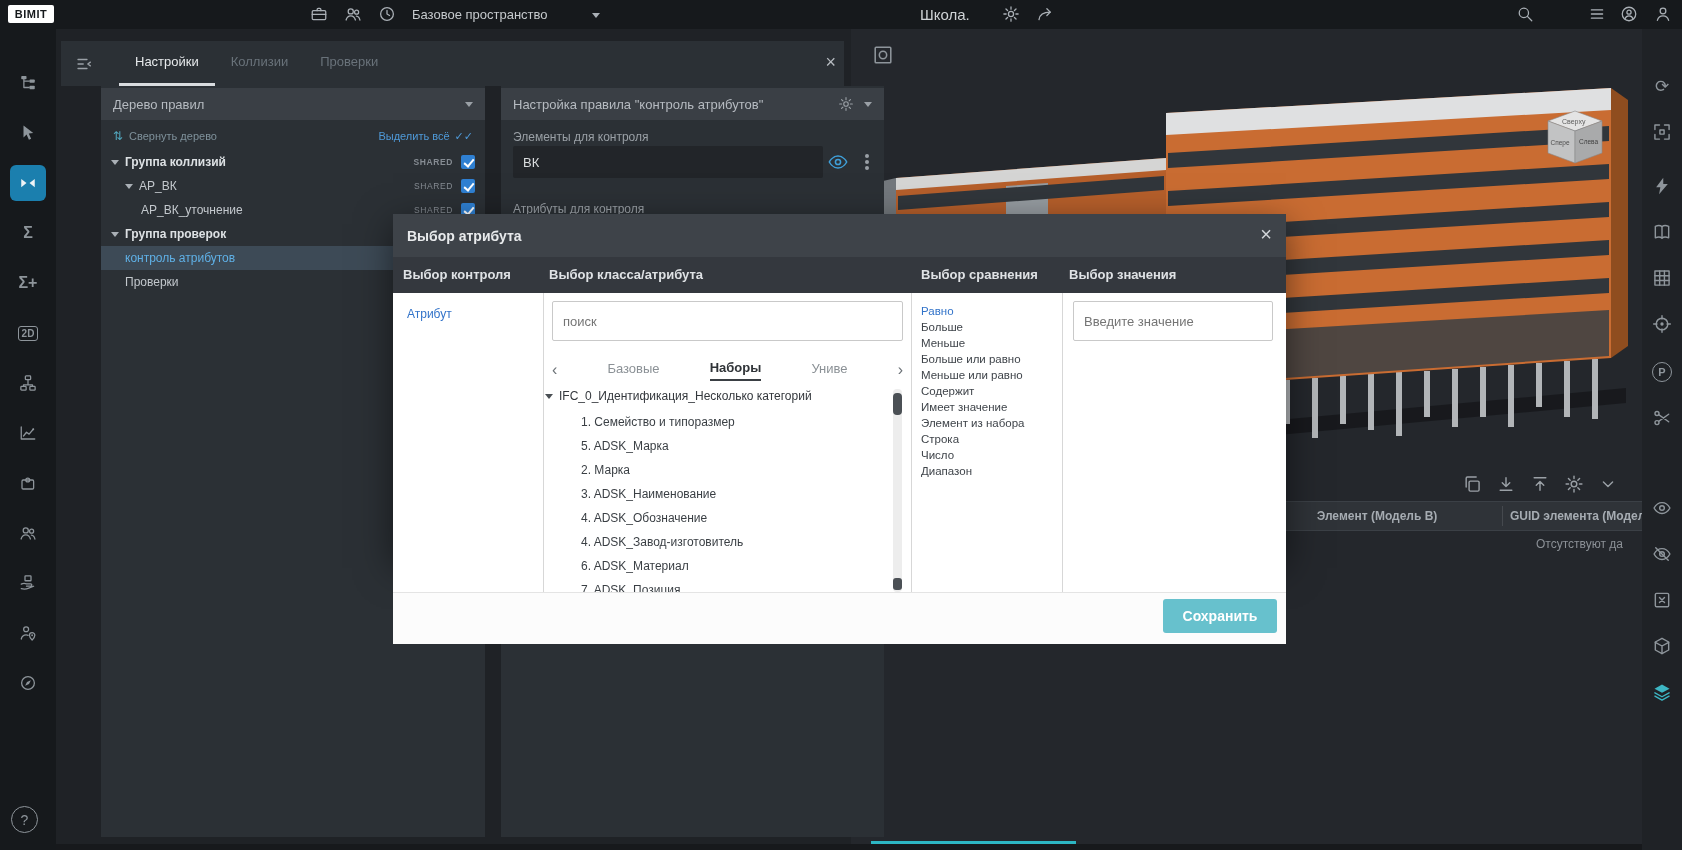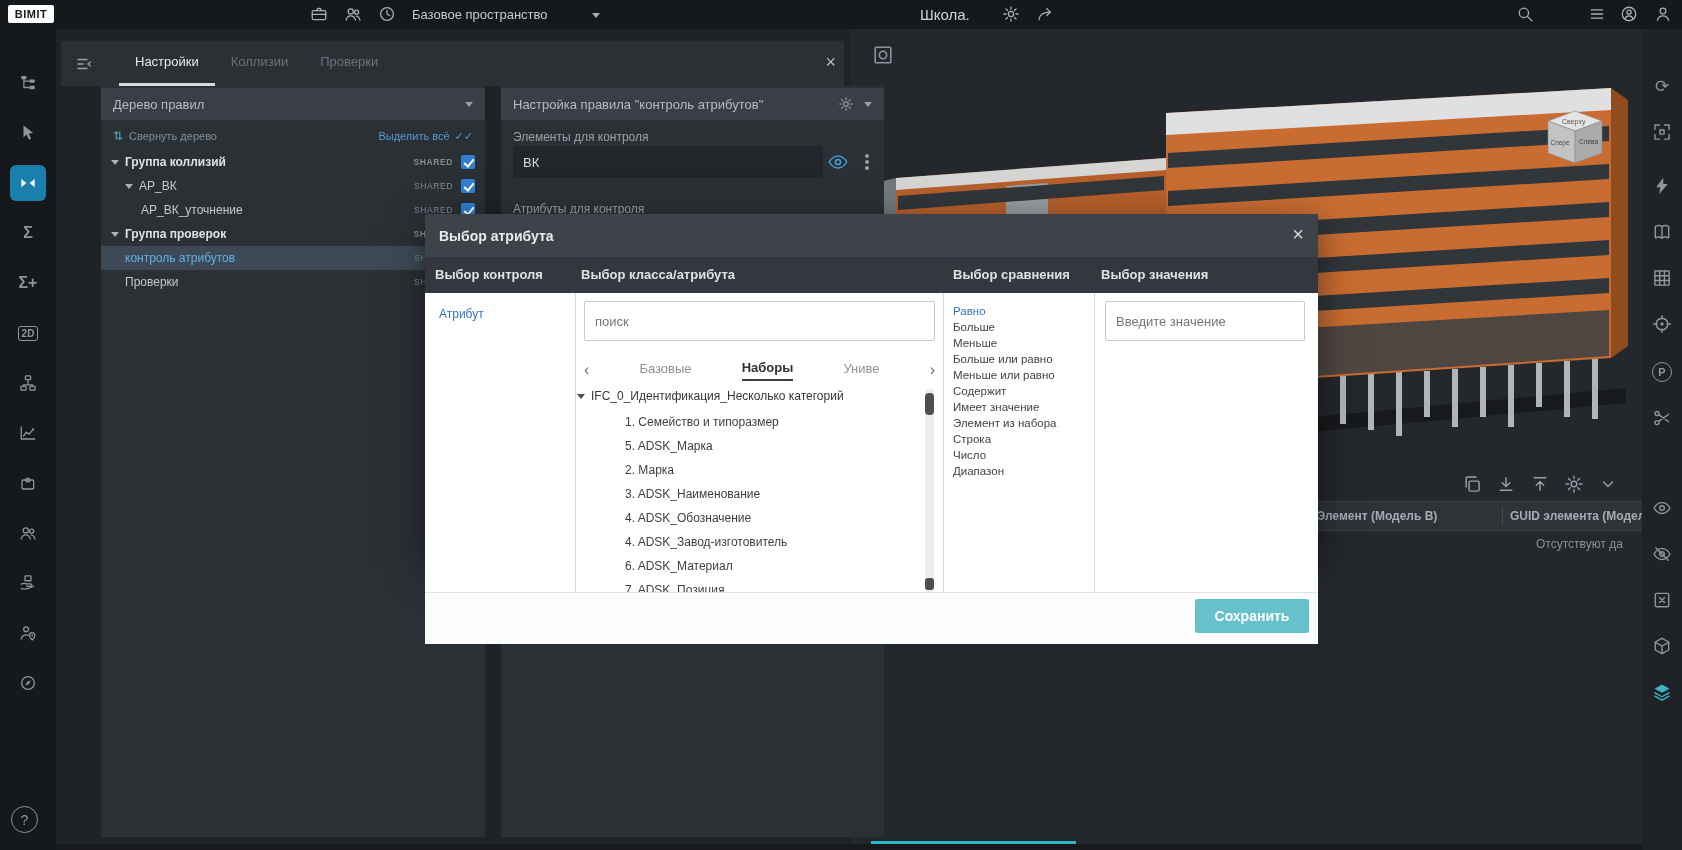--- a/index.html
+++ b/index.html
@@ -81,39 +81,39 @@
   
   .cfg-label{position:absolute;left:12px;font-size:12px;color:#9aa0a6;white-space:nowrap;}
   .cfg-input{position:absolute;left:12px;top:60px;width:290px;height:32px;background:#222529;border:none;border-radius:2px;
              color:#d9dcde;font-size:13px;padding:0 10px;font-family:"Liberation Sans",sans-serif;}
   .eye-btn{position:absolute;left:326px;top:65px;color:#3f9fd8;cursor:pointer;}
   .eye-btn .ic{width:22px;height:22px;}
   .vdots{position:absolute;left:364px;top:74px;width:4px;height:4px;border-radius:50%;background:#9aa0a6;
          box-shadow:0 -6px 0 #9aa0a6,0 6px 0 #9aa0a6;cursor:pointer;}
   
   .modal{position:absolute;left:393px;top:214px;width:893px;height:344px;z-index:50;
-         box-shadow:0 10px 34px rgba(0,0,0,.5);margin-left:32px;}
+         box-shadow:0 10px 34px rgba(0,0,0,.5);}
   .m-header{position:absolute;left:0;top:0;width:100%;height:43px;background:#3e4349;display:flex;align-items:center;}
   .m-title{margin-left:14px;font-size:14px;font-weight:bold;color:#e8eaec;}
   .m-close{position:absolute;right:14px;top:10px;color:#d2d6da;font-size:20px;line-height:20px;cursor:pointer;}
   .m-colbar{position:absolute;left:0;top:43px;width:100%;height:36px;background:#34383e;}
   .m-colbar span{position:absolute;top:10px;font-size:13px;font-weight:bold;color:#dfe2e5;white-space:nowrap;}
   .m-body{position:absolute;left:0;top:79px;width:100%;height:299px;background:#ffffff;overflow:hidden;}
   .m-vdiv{position:absolute;top:0;width:1px;height:299px;background:#d7d7d7;}
   .param-opt{position:absolute;left:14px;top:14px;font-size:12px;color:#3273c9;cursor:pointer;}
   .m-search{position:absolute;left:159px;top:8px;width:331px;height:38px;border:1px solid #c9c9c9;border-radius:2px;
             font-size:13px;color:#333;padding:0 10px;font-family:"Liberation Sans",sans-serif;box-sizing:content-box;width:329px;}
   .m-tabs{position:absolute;left:159px;top:64px;width:351px;height:26px;display:flex;align-items:center;
           justify-content:space-between;font-size:13px;color:#8b9196;}
   .m-tab{cursor:pointer;padding-bottom:4px;}
   .m-tab.active{color:#2f3337;font-weight:bold;border-bottom:2px solid #3a3f44;}
   .m-chev{font-size:16px;color:#6d7378;cursor:pointer;}
   .m-root{position:absolute;left:152px;top:96px;display:flex;align-items:center;font-size:12px;color:#33373c;cursor:pointer;}
   .m-root .tree-caret{color:#4a4f54;}
-  .m-item{position:absolute;left:200px;font-size:12px;color:#3a3f44;white-space:nowrap;cursor:pointer;}
+  .m-item{position:absolute;left:188px;font-size:12px;color:#3a3f44;white-space:nowrap;cursor:pointer;}
   .m-scroll{position:absolute;left:500px;top:96px;width:9px;height:203px;background:#ededed;border-radius:4px;}
   .m-thumb{position:absolute;left:0;top:4px;width:9px;height:22px;background:#4b5055;border-radius:4px;cursor:pointer;}
   .m-thumb2{position:absolute;left:0;bottom:2px;width:9px;height:12px;background:#4b5055;border-radius:3px;cursor:pointer;}
   .cmp{position:absolute;left:528px;font-size:11.5px;color:#3f444a;cursor:pointer;white-space:nowrap;}
   .cmp.sel{color:#3273c9;}
   .m-value{position:absolute;left:680px;top:8px;width:178px;height:38px;border:1px solid #c9c9c9;border-radius:2px;
            font-size:13px;color:#333;padding:0 10px;font-family:"Liberation Sans",sans-serif;}
   .m-footer{position:absolute;left:0;top:378px;width:100%;height:52px;background:#fcfcfc;border-top:1px solid #e4e4e4;box-sizing:border-box;}
   .save-btn{position:absolute;right:9px;top:6px;width:114px;height:34px;background:#67c1cd;border:none;border-radius:3px;
             color:#ffffff;font-size:14px;font-weight:bold;cursor:pointer;font-family:"Liberation Sans",sans-serif;}

